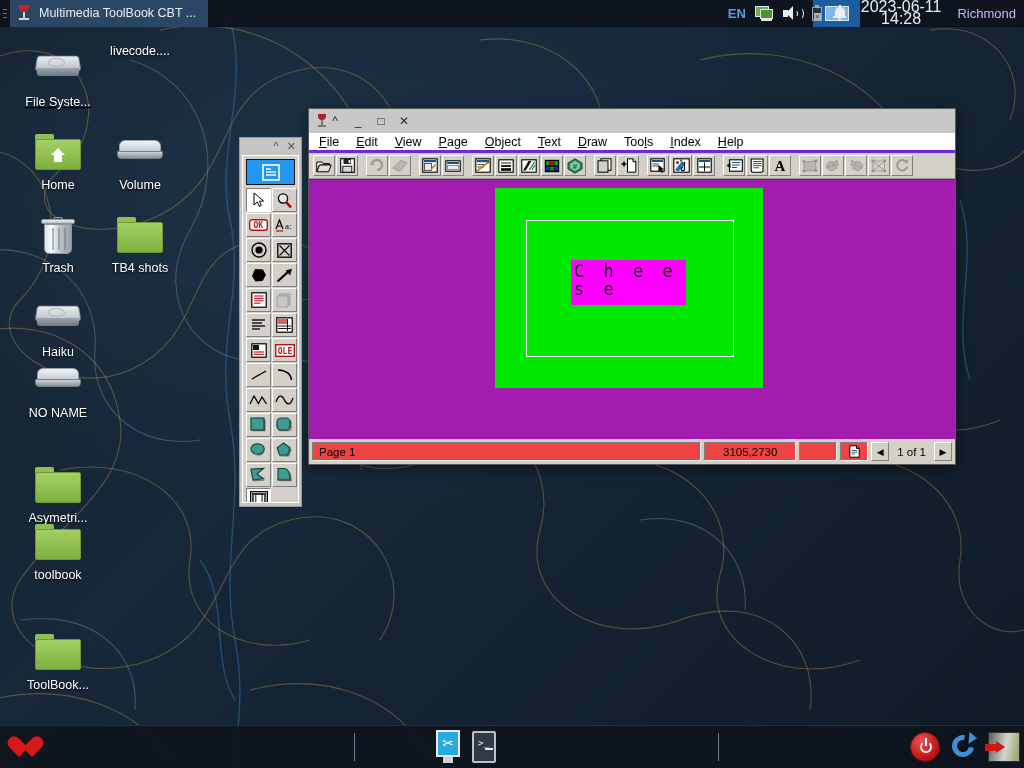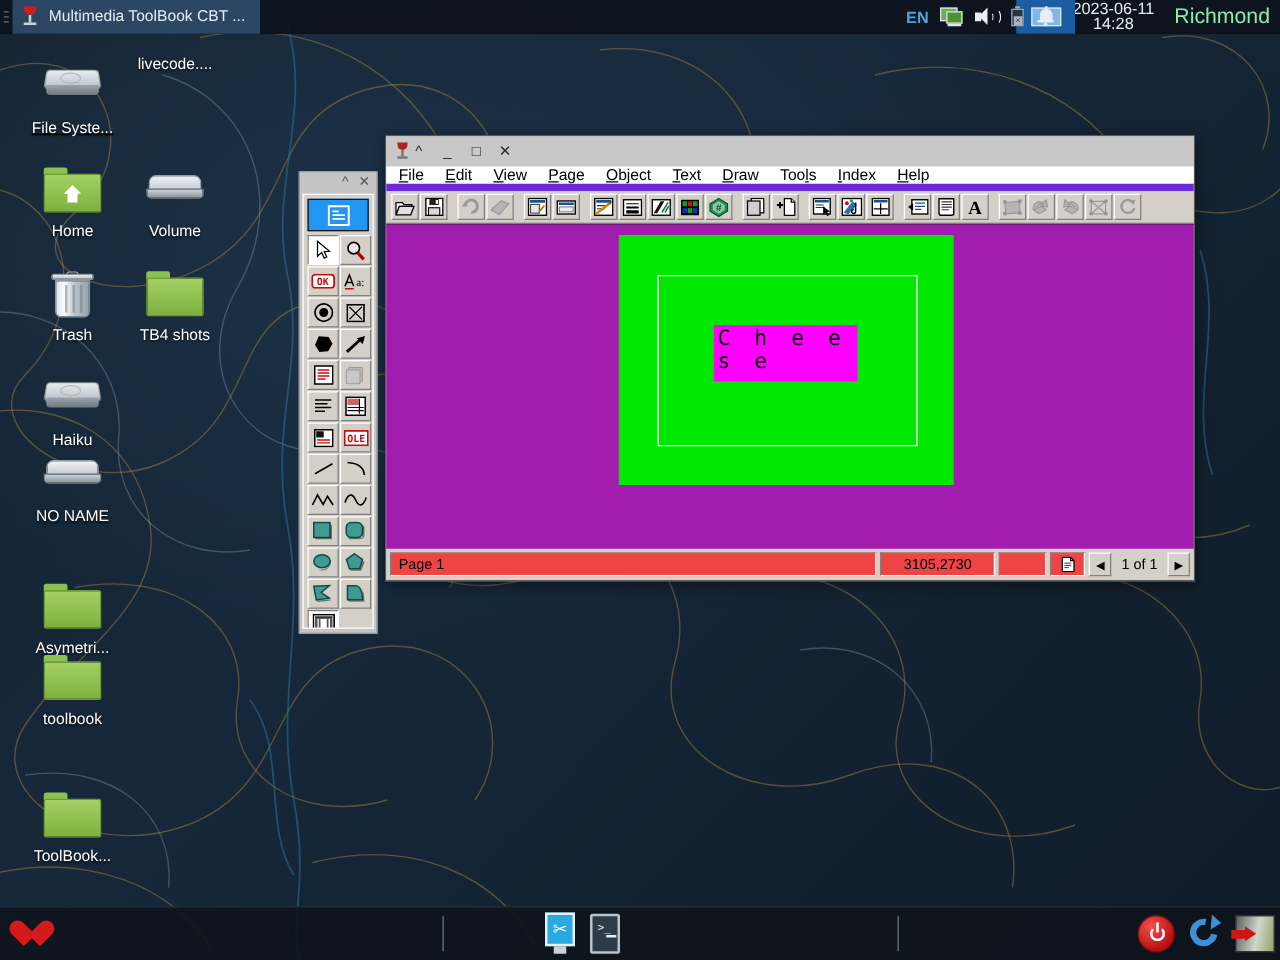--- a/index.html
+++ b/index.html
@@ -113,24 +113,24 @@
   .icon-bell { width: 14px; height: 16px; }
   .icon-bell .dome {
     position: absolute; left: 2px; top: 2px; width: 10px; height: 10px;
     background: #e8eef4; border-radius: 5px 5px 0 0;
   }
   .icon-bell .lip { position: absolute; left: 0.5px; top: 11px; width: 13px; height: 1.6px; background: #e8eef4; }
   .icon-bell .ball { position: absolute; left: 5.5px; top: 13px; width: 3px; height: 3px; border-radius: 50%; background: #e8eef4; }
   .icon-bell .top { position: absolute; left: 6px; top: 0px; width: 2px; height: 2.5px; background: #e8eef4; }
 
   #tray-clock {
-    color: #e6edf4; font-size: 13px; line-height: 12px; text-align: center;
+    color: #e6edf4; font-size: 16px; line-height: 12px; text-align: center;
     padding: 0 5px;
   }
-  #tray-user { color: #86efac; font-size: 17px; padding-left: 2px; }
+  #tray-user { color: #c4b5fd; font-size: 13px; padding-left: 2px; }
 
   
   .desk-icon {
     position: absolute; width: 112px; text-align: center; z-index: 5;
   }
   .desk-icon .glyph { height: 48px; position: relative; }
   .desk-icon .label {
     color: #ffffff; font-size: 12.5px; margin-top: 2px;
     text-shadow: 0 1px 2px rgba(0,0,0,0.9);
     white-space: nowrap; overflow: hidden;
@@ -261,21 +261,21 @@
     flex: 1 1 auto; text-align: center; font-size: 13px; font-weight: bold; color: #1c1c1c;
   }
   #app-titlebar .wbtns { display: flex; align-items: center; gap: 11px; padding-right: 6px; }
   .wbtn { font-size: 12px; color: #2a2a2a; width: 12px; text-align: center; line-height: 12px; }
   .app-ticon { width: 14px; height: 16px; position: relative; flex: 0 0 auto; }
   .app-ticon .bowl { position: absolute; left: 3px; top: 1px; width: 8px; height: 6px; background: #b51f1f; border-radius: 0 0 4px 4px; }
   .app-ticon .stem { position: absolute; left: 6px; top: 7px; width: 2px; height: 5px; background: #777; }
   .app-ticon .base { position: absolute; left: 3px; top: 12px; width: 8px; height: 2px; background: #777; }
 
   #app-menubar {
-    height: 20px; background: #ffffff; border-bottom: 6px solid #6d28d9;
+    height: 20px; background: #ffffff; border-bottom: 3px solid #6d28d9;
     display: flex; align-items: center; padding-left: 10px; gap: 17px;
   }
   .menu-item { font-size: 12.5px; color: #000; }
   .menu-item u { text-decoration: underline; }
 
   #app-toolbar {
     height: 26px; background: #d4d0c8; display: flex; align-items: center;
     padding: 0 4px; gap: 0px;
     border-bottom: 1px solid #9c9c9c;
   }

